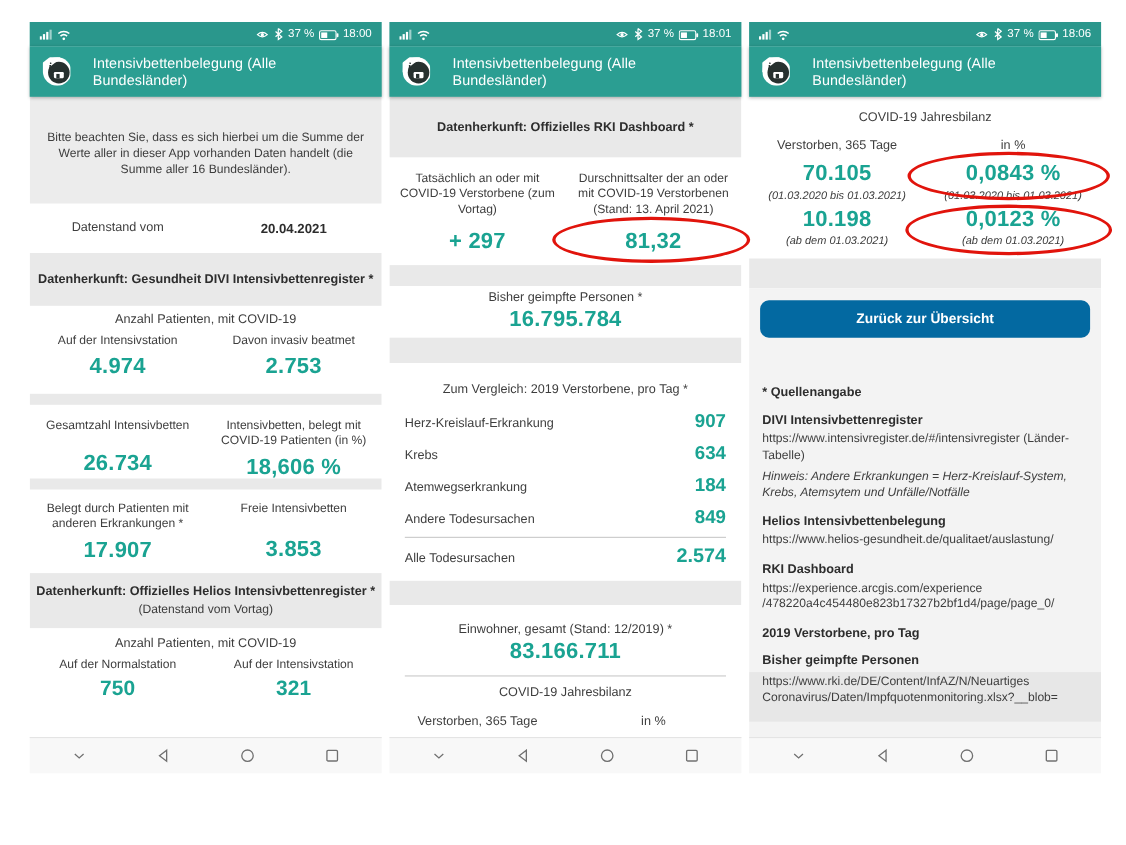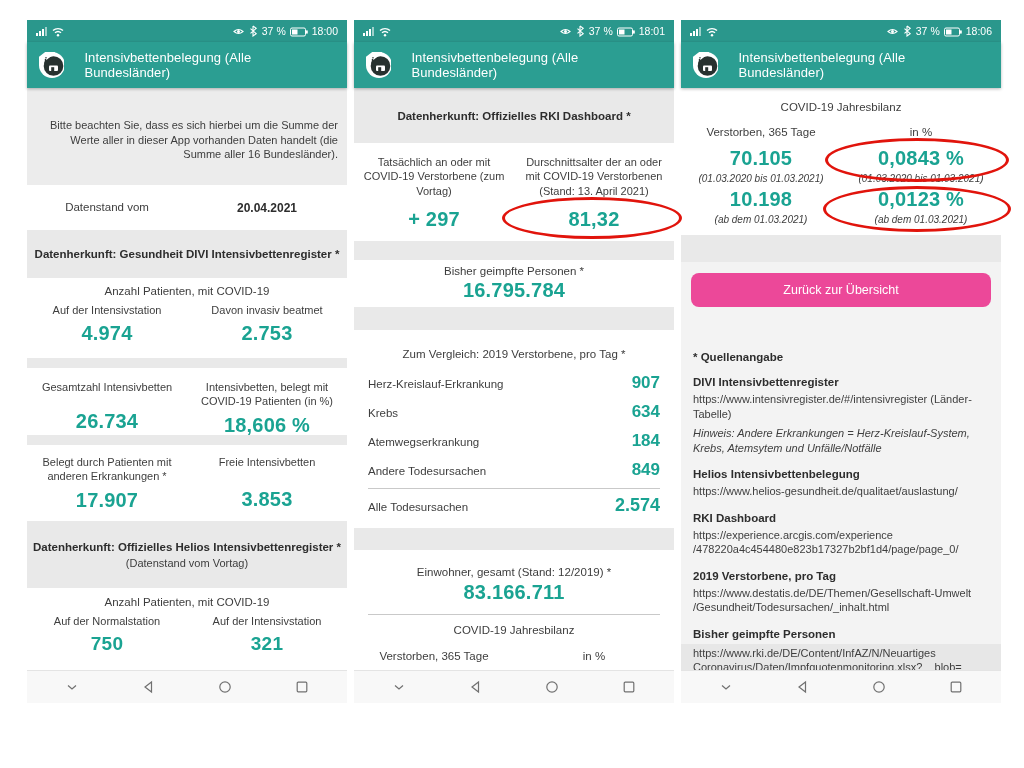--- a/index.html
+++ b/index.html
@@ -23,22 +23,22 @@
   .lbl{font-size:11px;color:#3e3e3e;line-height:1.3;}
   .val{font-size:20px;font-weight:bold;color:#1aa392;margin-top:5px;letter-spacing:.2px;}
   .listrow{display:flex;justify-content:space-between;align-items:baseline;padding:0 14px;}
   .listlbl{font-size:11.5px;color:#3e3e3e;}
   .listval{font-size:17px;font-weight:bold;color:#1aa392;}
   .divider{border:none;border-top:1px solid #c9c9c9;margin:0 14px;}
   .navbar{position:absolute;left:0;right:0;bottom:0;height:33px;background:#f8f8f8;border-top:1px solid #e4e4e4;
     display:flex;align-items:center;justify-content:space-between;padding:0 38px;box-sizing:border-box;}
   .navbar svg{display:block;}
   .red-ellipse{position:absolute;border:3px solid #e1140c;border-radius:50%;pointer-events:none;z-index:5;}
-  .btn{display:block;width:300px;margin:11px auto 0;background:#ec4899;color:#fff;border:none;border-radius:8px;
-    height:34px;font-size:12.5px;font-family:"Liberation Sans",sans-serif;}
+  .btn{display:block;width:300px;margin:11px auto 0;background:#0369a1;color:#fff;border:none;border-radius:8px;
+    height:34px;font-size:12.5px;font-family:"Liberation Sans",sans-serif;font-weight:bold;}
   .sources{padding:0 12px;color:#3e3e3e;}
   .quellen{font-weight:bold;font-size:11.5px;color:#2d2d2d;}
   .src-name{font-weight:bold;font-size:11.5px;color:#2d2d2d;margin-top:13px;}
   .src-url{font-size:11px;line-height:1.32;margin-top:4px;overflow-wrap:anywhere;color:#3e3e3e;text-align:left;display:block;text-decoration:none;}
   .src-note{font-size:11px;font-style:italic;line-height:1.32;margin-top:5px;}
   .italic-note{font-size:10px;font-style:italic;color:#3d3d3d;margin-top:3px;}
   .s3lower{background:#f3f3f3;height:408px;overflow:hidden;}
   .cutband{background:#e7e7e7;margin:4px -12px 0;padding:2px 12px 14px;}
 </style>
 </head>
@@ -119,21 +119,21 @@
       </div>
     </div>
     <div class="appbar">
       <svg width="26" height="26">
           <use href="#applogo"></use>
         </svg>
       <span class="app-title">Intensivbettenbelegung (Alle Bundesländer)</span>
     </div>
     <div class="pbody">
       <div class="band" style="height:97px;background:#ececec">
-        <div class="sub" style="text-align:right;padding:0 9px;font-size:11px;line-height:1.32;margin-top:7px">Bitte beachten Sie, dass es sich hierbei um die Summe der Werte aller in dieser App vorhanden Daten handelt (die Summe aller 16 Bundesländer).</div>
+        <div class="sub" style="text-align:center;padding:0 9px;font-size:11px;line-height:1.32;margin-top:7px">Bitte beachten Sie, dass es sich hierbei um die Summe der Werte aller in dieser App vorhanden Daten handelt (die Summe aller 16 Bundesländer).</div>
       </div>
       <div class="cols" style="height:45px;align-items:center">
         <div class="col lbl" style="font-size:11.5px">Datenstand vom</div>
         <div class="col" style="font-size:12px;font-weight:bold;color:#2d2d2d">20.04.2021</div>
       </div>
       <div class="band" style="height:48px">
         <b style="padding:0 6px">Datenherkunft: Gesundheit DIVI Intensivbettenregister *</b>
       </div>
       <div style="height:80px;padding-top:7px;box-sizing:border-box">
         <div class="grouptitle">Anzahl Patienten, mit COVID-19</div>
@@ -167,21 +167,21 @@
           <div class="col">
               <div class="lbl">Belegt durch Patienten mit anderen Erkrankungen *</div>
               <div class="val">17.907</div>
             </div>
           <div class="col">
               <div class="lbl">Freie Intensivbetten</div>
               <div class="val" style="margin-top:19px">3.853</div>
             </div>
         </div>
       </div>
-      <div class="band" style="height:67px">
+      <div class="band" style="height:50px">
         <b style="padding:0 6px">Datenherkunft: Offizielles Helios Intensivbettenregister *</b>
         <div class="sub">(Datenstand vom Vortag)</div>
       </div>
       <div style="height:69px;padding-top:8px;box-sizing:border-box">
         <div class="grouptitle">Anzahl Patienten, mit COVID-19</div>
         <div class="cols" style="margin-top:6px">
           <div class="col">
               <div class="lbl">Auf der Normalstation</div>
               <div class="val" style="font-size:19px">750</div>
             </div>
@@ -381,21 +381,20 @@
           <a class="src-url" href="#">https://www.intensivregister.de/#/intensivregister (Länder-Tabelle)</a>
           <div class="src-note">Hinweis: Andere Erkrankungen = Herz-Kreislauf-System, Krebs, Atemsytem und Unfälle/Notfälle</div>
 
           <div class="src-name">Helios Intensivbettenbelegung</div>
           <a class="src-url" href="#">https://www.helios-gesundheit.de/qualitaet/auslastung/</a>
 
           <div class="src-name">RKI Dashboard</div>
           <a class="src-url" href="#">https://experience.arcgis.com/experience /478220a4c454480e823b17327b2bf1d4/page/page_0/</a>
 
           <div class="src-name">2019 Verstorbene, pro Tag</div>
-          <a class="src-url" href="#">https://www.destatis.de/DE/Themen/Gesellschaft-Umwelt /Gesundheit/Todesursachen/_inhalt.html</a>
 
           <div class="src-name">Bisher geimpfte Personen</div>
           <div class="cutband">
               <a class="src-url" style="margin-top:0" href="#">https://www.rki.de/DE/Content/InfAZ/N/Neuartiges  Coronavirus/Daten/Impfquotenmonitoring.xlsx?__blob=</a>
             </div>
         </div>
       </div>
     </div>
     <div class="red-ellipse" style="left:144px;top:118px;width:178px;height:38px"></div>
     <div class="red-ellipse" style="left:142px;top:166px;width:182px;height:40px"></div>

